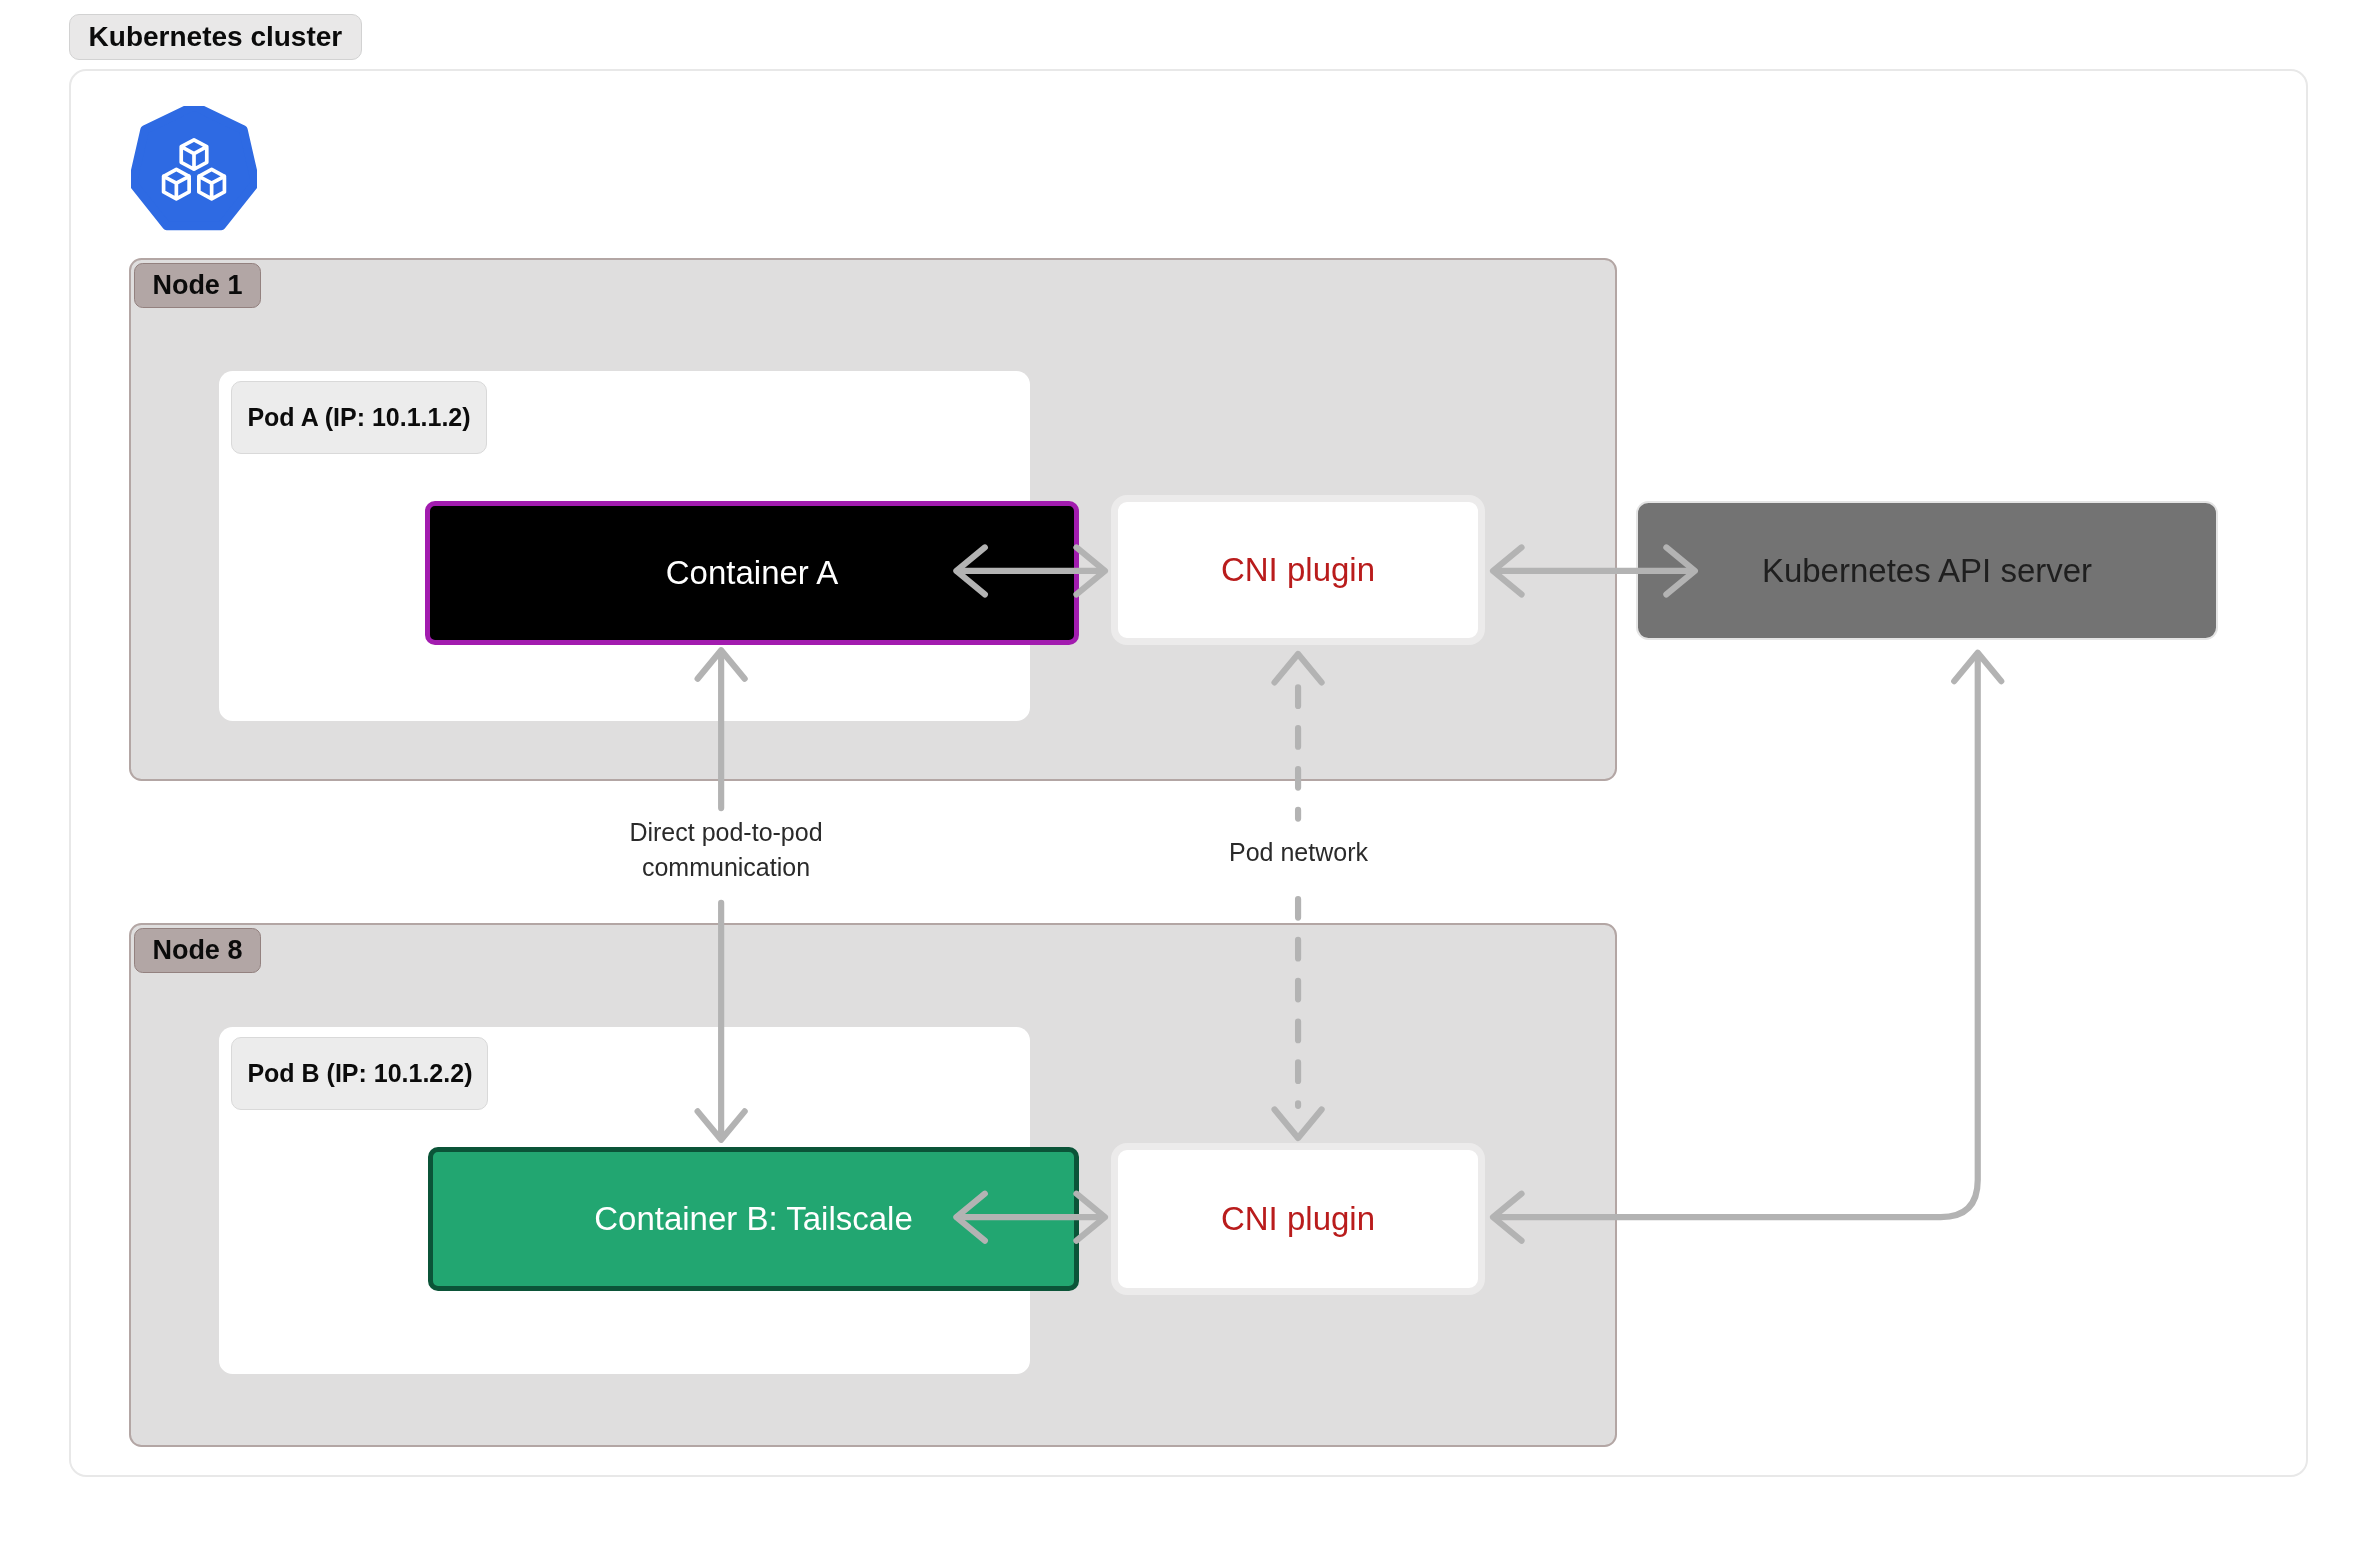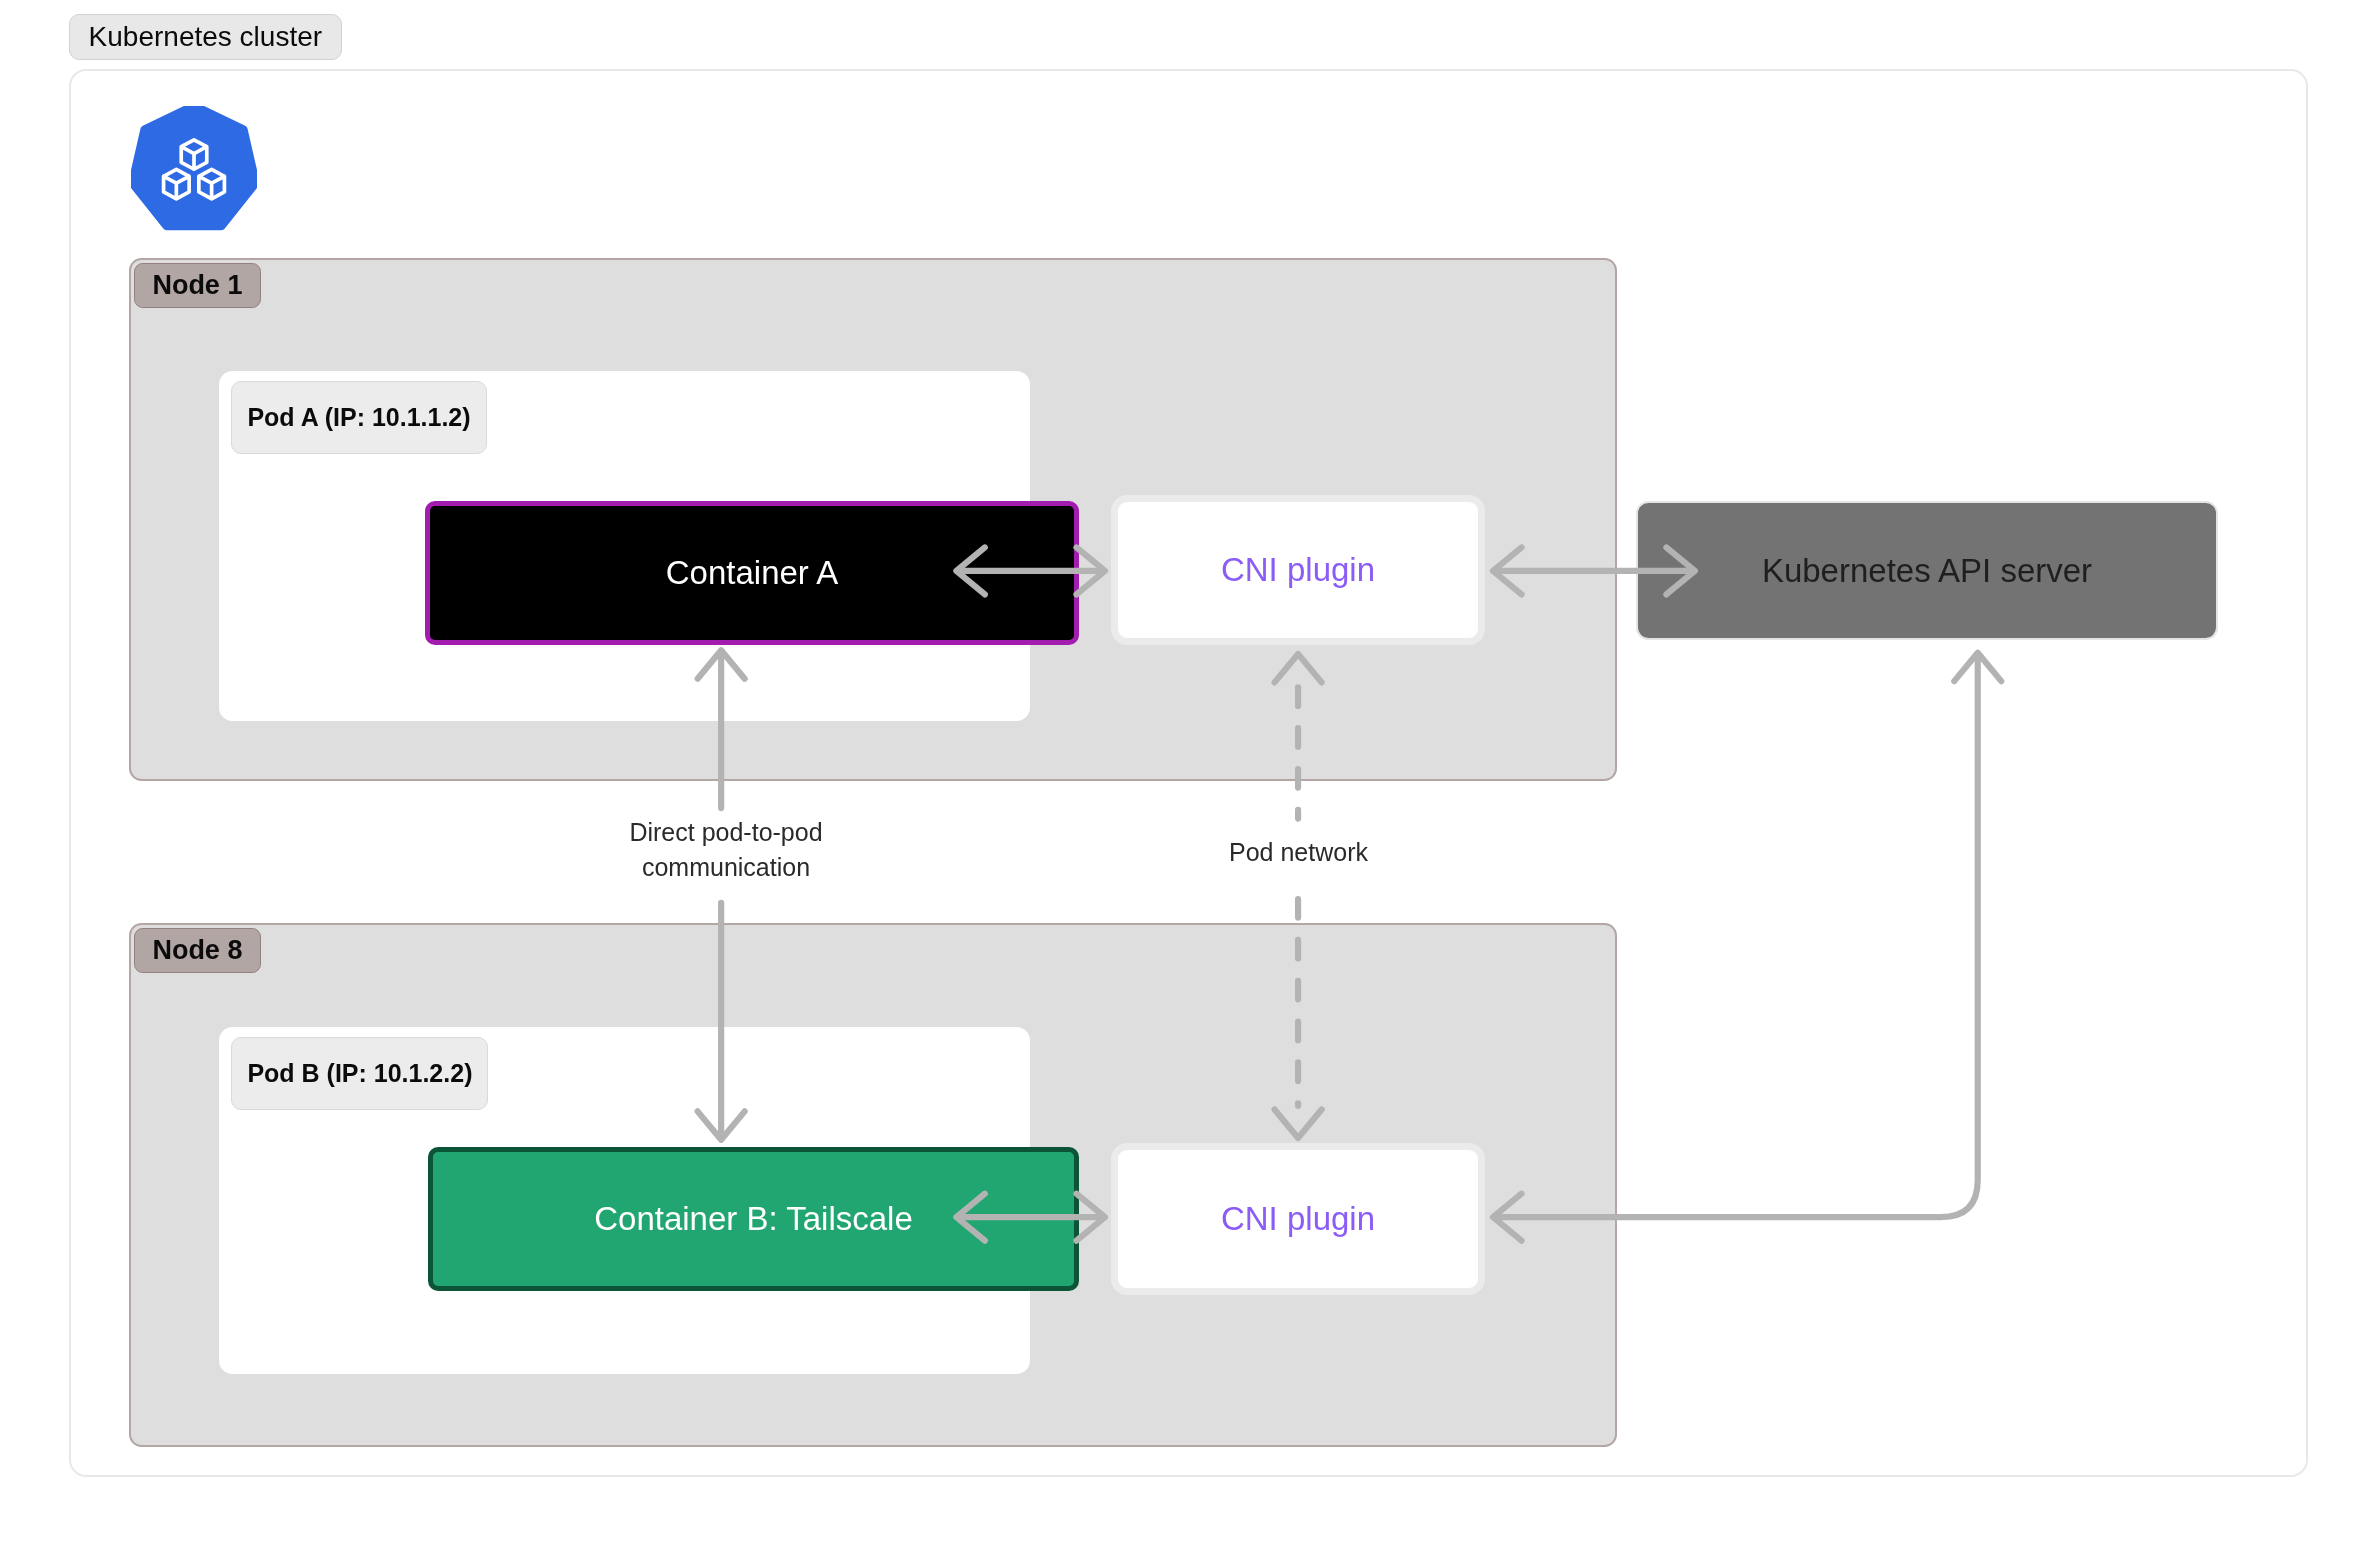--- a/index.html
+++ b/index.html
@@ -6,21 +6,21 @@
   body{
     width:2377px;height:1548px;background:#ffffff;position:relative;overflow:hidden;
     font-family:"Liberation Sans", sans-serif;color:#1c1c1c;
   }
   .abs{position:absolute;box-sizing:border-box;}
 
   
   .cluster-pill{
     left:69px;top:13.6px;height:46px;padding:0 18.6px;
     background:#e9e8e8;border:1.9px solid #d2d2d2;border-radius:10px;
-    display:flex;align-items:center;font-size:28px;font-weight:400;color:#0b0b0b;
+    display:flex;align-items:center;font-size:28px;font-weight:700;color:#0b0b0b;
   }
   
   .cluster-box{
     left:69px;top:69px;width:2239px;height:1408px;
     background:#ffffff;border:2.5px solid #e8e8e8;border-radius:17.3px;
   }
   
   .node{
     background:#dfdede;border:2.5px solid #b3a6a4;border-radius:12.4px;
   }
@@ -43,21 +43,21 @@
   
   .container-box{
     border-radius:10px;display:flex;align-items:center;justify-content:center;
     font-size:33px;color:#ffffff;
   }
   .container-a{left:206px;top:130px;width:654px;height:144px;background:#000000;border:5px solid #a21caf;}
   .container-b{left:209px;top:120px;width:651px;height:144px;background:#22a671;border:5px solid #0b5438;}
   
   .cni-box{
     background:#ffffff;border:7.4px solid #ecebeb;border-radius:16px;
-    display:flex;align-items:center;justify-content:center;font-size:33px;color:#8b5cf6;
+    display:flex;align-items:center;justify-content:center;font-size:33px;color:#b91c1c;
   }
   .cni1{left:1111px;top:495px;width:374px;height:150px;}
   .cni2{left:1111px;top:1143px;width:374px;height:152px;}
   .api-box{
     left:1636px;top:501px;width:582px;height:139px;
     background:#737373;border:2.5px solid #e4e4e4;border-radius:12.4px;
     display:flex;align-items:center;justify-content:center;font-size:33px;color:#1f1f1f;
   }
   
   .edge-label{

